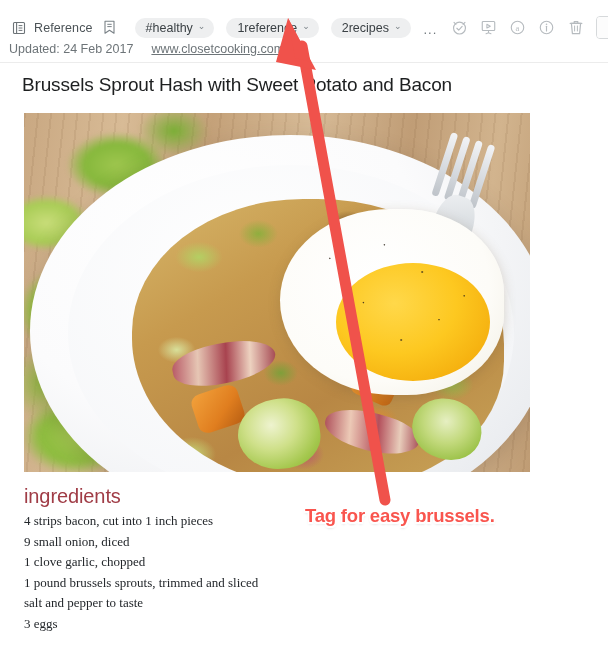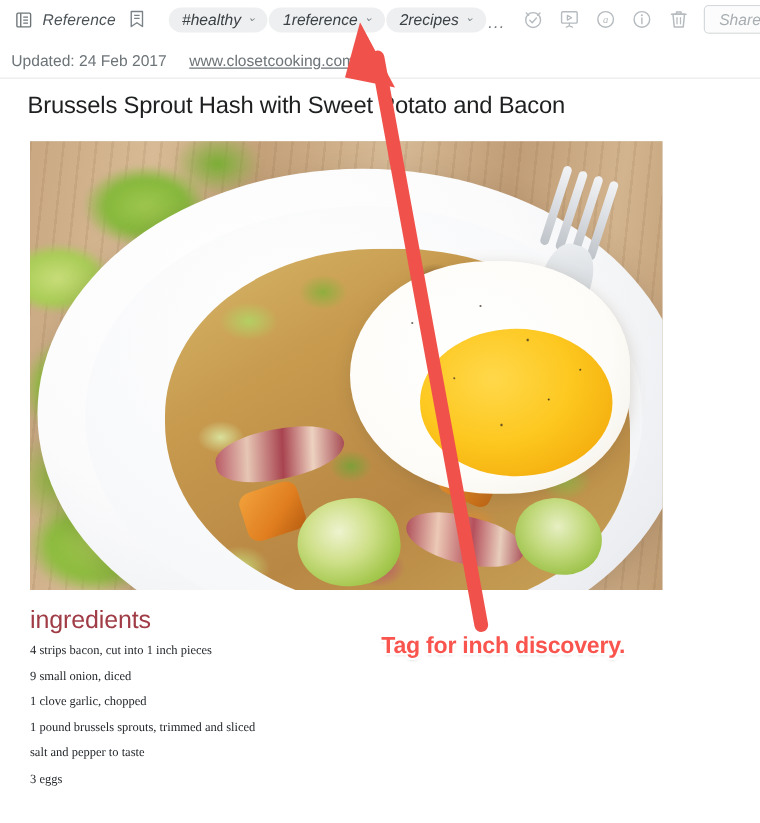--- a/index.html
+++ b/index.html
@@ -12,28 +12,27 @@
     height: 658px;
     overflow: hidden;
     position: relative;
     font-family: "Liberation Sans", sans-serif;
     -webkit-font-smoothing: antialiased;
   }
 
   
   .toolbar {
     position: absolute;
-    left: 0; top: 0;
+    left: 0; top: 12px;
     width: 608px;
     height: 31px;
     display: flex;
     align-items: center;
     box-sizing: border-box;
     padding: 0 6px 0 8px;
-    font-style: italic;
   }
   .nb-group {
     display: flex;
     align-items: center;
     gap: 4px;
     flex: 0 0 auto;
   }
   .nb-label {
     font-size: 12.5px;
     color: #4c5357;
@@ -44,21 +43,21 @@
     display: inline-flex;
     align-items: center;
     justify-content: center;
     width: 22px;
     height: 22px;
     flex: 0 0 auto;
   }
   .tag-group {
     display: flex;
     align-items: center;
-    gap: 1px;
+    gap: 12px;
     margin-left: 14px;
     flex: 0 0 auto;
   }
   .tag-chip {
     display: inline-flex;
     align-items: center;
     gap: 5px;
     background: #eeeff0;
     border-radius: 11px;
     height: 20px;
@@ -330,21 +329,21 @@
     color: #a03c46;
     letter-spacing: -.1px;
   }
   .ing-list {
     position: absolute;
     left: 24px; top: 511px;
     width: 360px;
     margin: 0; padding: 0;
     list-style: none;
     font-family: "Liberation Serif", serif;
-    font-size: 10px;
+    font-size: 13px;
     line-height: 20.6px;
     color: #23272b;
   }
 
   
   .annot {
     position: absolute;
     left: 305px; top: 505px;
     font-size: 18.5px;
     font-weight: bold;
@@ -496,13 +495,13 @@
 </ul>
 
 <svg class="arrow-layer" viewBox="0 0 608 658">
   <g>
     <path d="M385 500 L302 46" stroke="#f0524b" stroke-width="11" stroke-linecap="round" fill="none"></path>
     <path d="M288 18 L316 70 L276 62 Z" fill="#f0524b"></path>
     <path d="M288 18 L311 62 L295 58 Z" fill="#f0524b"></path>
   </g>
 </svg>
 
-<div class="annot">Tag for inch discovery.</div>
+<div class="annot">Tag for easy brussels.</div>
 
 </body></html>

